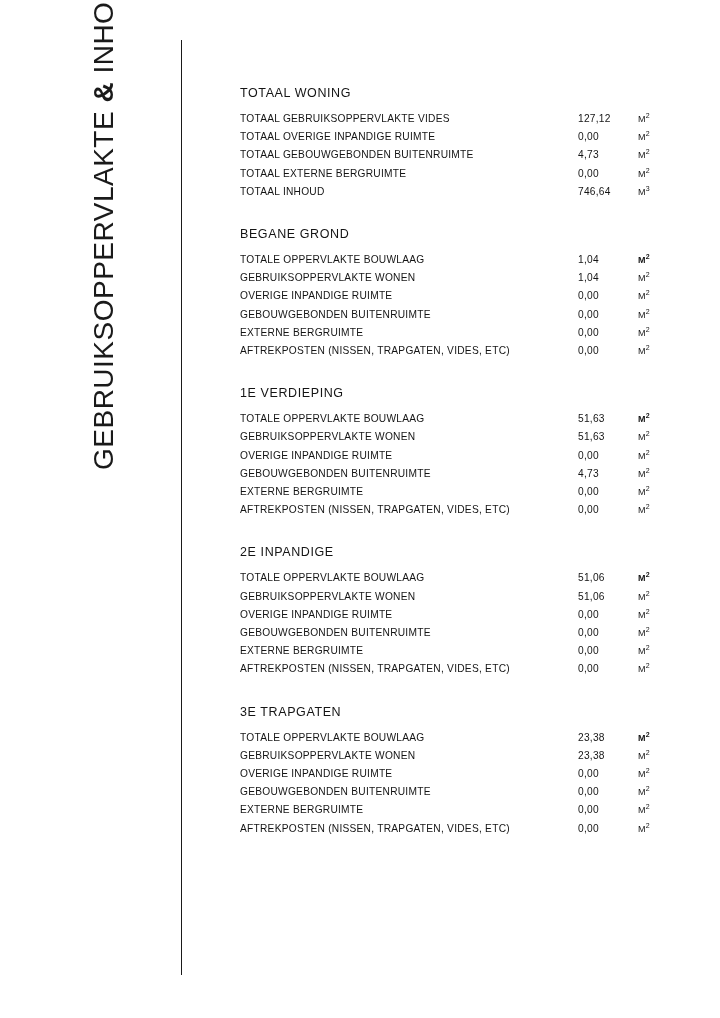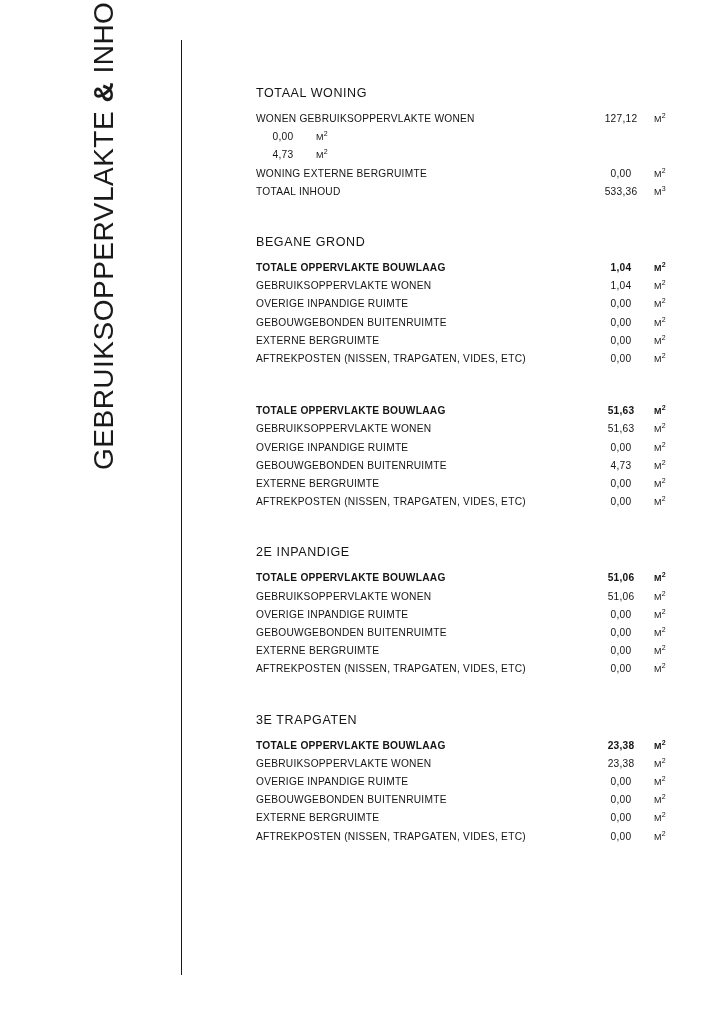--- a/index.html
+++ b/index.html
@@ -46,110 +46,112 @@
     left: 181px;
     top: 40px;
     width: 1px;
     height: 935px;
     background: #1a1a1a;
   }
 
   
   .content {
     position: absolute;
-    left: 256px;
+    left: 240px;
     top: 86px;
     width: 420px;
   }
 
   .section {
     margin-bottom: 8px;
   }
   .section-title {
     font-size: 12.5px;
     letter-spacing: 0.6px;
     margin-bottom: 10px;
     color: #141414;
   }
   .section + .section {
-    margin-top: 34px;
+    margin-top: 26px;
   }
 
   .row {
     display: flex;
     align-items: baseline;
     font-size: 10.2px;
     letter-spacing: 0.25px;
     line-height: 17.2px;
     color: #141414;
   }
   .row .label {
     flex: 1 1 auto;
     white-space: nowrap;
   }
   .row .value {
     flex: 0 0 auto;
-    text-align: center;
+    text-align: left;
     width: 54px;
     white-space: nowrap;
   }
   .row .unit {
     flex: 0 0 auto;
     width: 22px;
     text-align: left;
     padding-left: 6px;
     font-size: 9px;
     white-space: nowrap;
   }
   .row .unit sup {
     font-size: 7px;
     vertical-align: super;
     line-height: 0;
   }
   .row.total .label,
   .row.total .value {
-    font-weight: 700;
+    font-weight: 400;
   }
   .row.total .unit {
     font-weight: 700;
   }
 </style>
 </head>
 <body>
 
 <div class="side-title">
   <div class="side-title-inner"><span>GEBRUIKSOPPERVLAKTE</span><span class="side-title-bold"> &amp; </span><span>INHOUD</span></div>
 </div>
 
 <div class="divider"></div>
 
 <div class="content">
     <div class="section">
       <div class="section-title">TOTAAL WONING</div>
       <div class="row">
-        <span class="label">WONEN GEBRUIKSOPPERVLAKTE WONEN</span>
+        <span class="label">TOTAAL GEBRUIKSOPPERVLAKTE VIDES</span>
         <span class="value">127,12</span>
         <span class="unit"><span>M</span><sup>2</sup></span>
       </div>
       <div class="row">
-        <span class="value">0,00</span>
-        <span class="unit"><span>M</span><sup>2</sup></span>
-      </div>
-      <div class="row">
+        <span class="label">TOTAAL OVERIGE INPANDIGE RUIMTE</span>
+        <span class="value">0,00</span>
+        <span class="unit"><span>M</span><sup>2</sup></span>
+      </div>
+      <div class="row">
+        <span class="label">TOTAAL GEBOUWGEBONDEN BUITENRUIMTE</span>
         <span class="value">4,73</span>
         <span class="unit"><span>M</span><sup>2</sup></span>
       </div>
       <div class="row">
-        <span class="label">WONING EXTERNE BERGRUIMTE</span>
+        <span class="label">TOTAAL EXTERNE BERGRUIMTE</span>
         <span class="value">0,00</span>
         <span class="unit"><span>M</span><sup>2</sup></span>
       </div>
       <div class="row">
         <span class="label">TOTAAL INHOUD</span>
-        <span class="value">533,36</span>
+        <span class="value">746,64</span>
         <span class="unit"><span>M</span><sup>3</sup></span>
       </div>
     </div>
     <div class="section">
       <div class="section-title">BEGANE GROND</div>
       <div class="row total">
         <span class="label">TOTALE OPPERVLAKTE BOUWLAAG</span>
         <span class="value">1,04</span>
         <span class="unit"><span>M</span><sup>2</sup></span>
       </div>
@@ -173,20 +175,21 @@
         <span class="value">0,00</span>
         <span class="unit"><span>M</span><sup>2</sup></span>
       </div>
       <div class="row">
         <span class="label">AFTREKPOSTEN (NISSEN, TRAPGATEN, VIDES, ETC)</span>
         <span class="value">0,00</span>
         <span class="unit"><span>M</span><sup>2</sup></span>
       </div>
     </div>
     <div class="section">
+      <div class="section-title">1E VERDIEPING</div>
       <div class="row total">
         <span class="label">TOTALE OPPERVLAKTE BOUWLAAG</span>
         <span class="value">51,63</span>
         <span class="unit"><span>M</span><sup>2</sup></span>
       </div>
       <div class="row">
         <span class="label">GEBRUIKSOPPERVLAKTE WONEN</span>
         <span class="value">51,63</span>
         <span class="unit"><span>M</span><sup>2</sup></span>
       </div>

